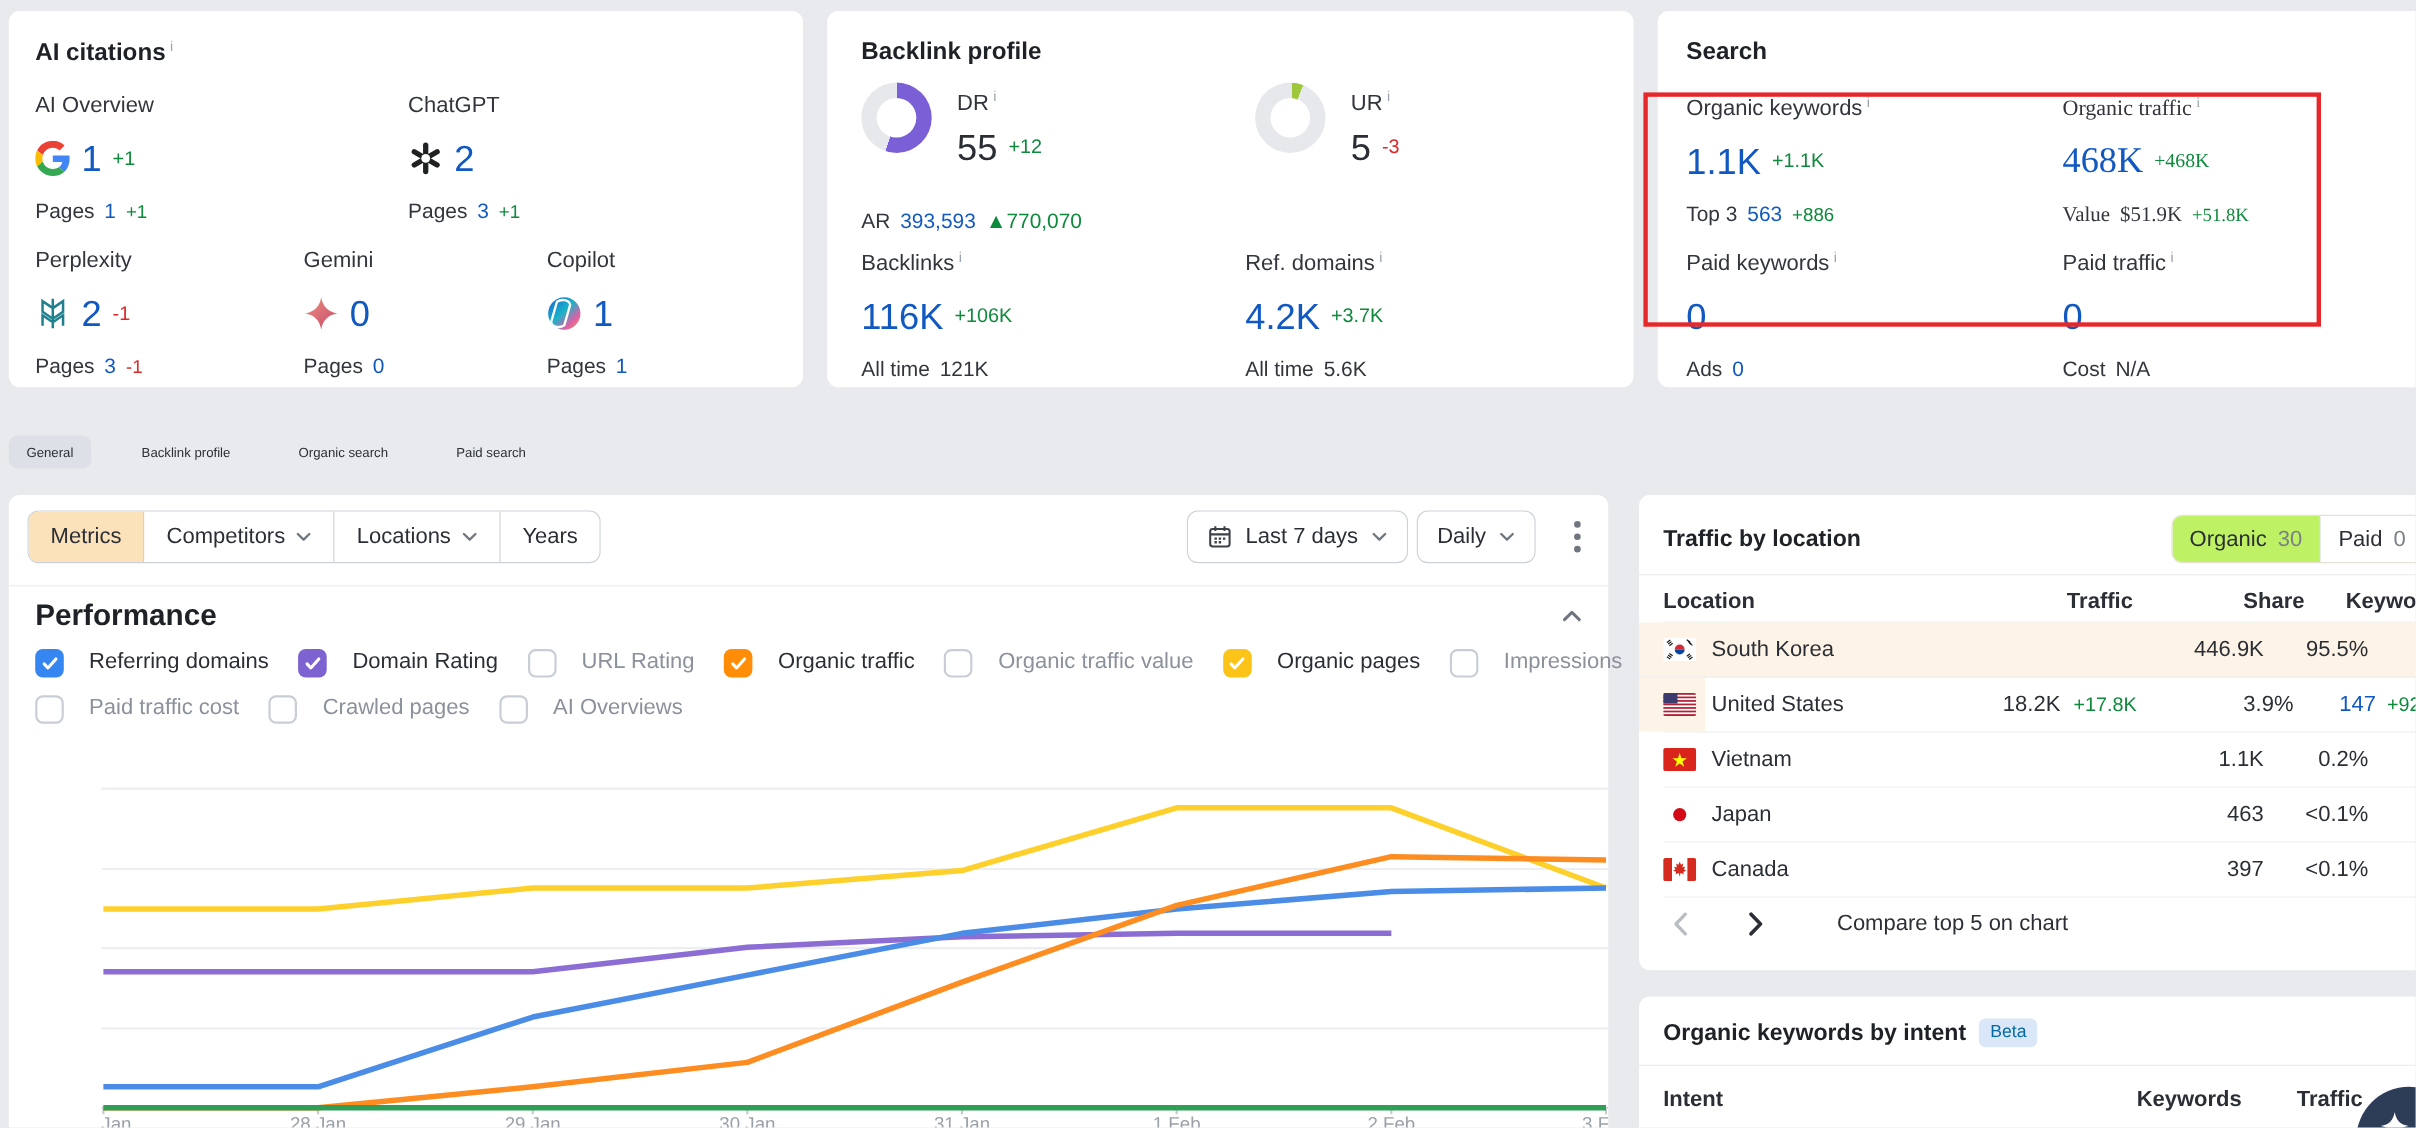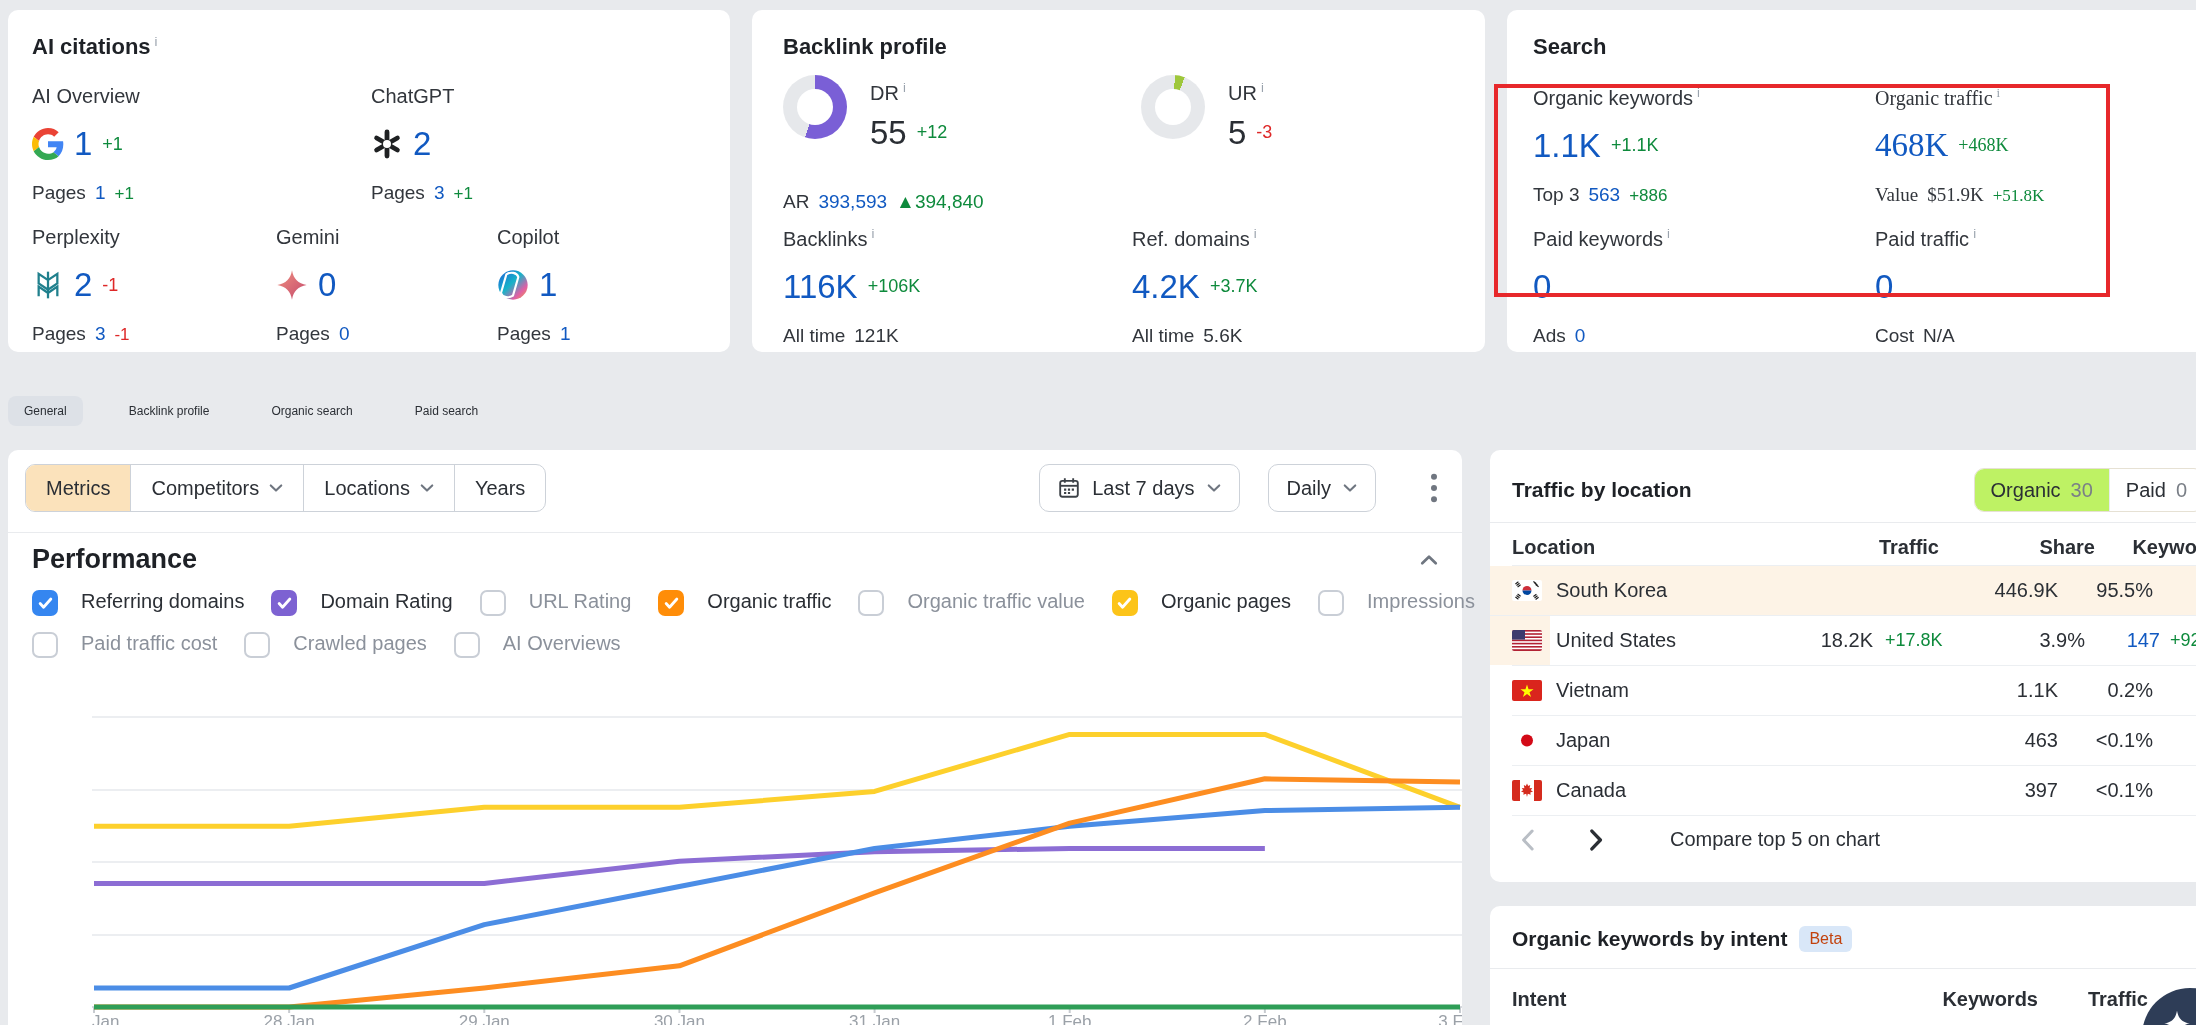--- a/index.html
+++ b/index.html
@@ -68,21 +68,21 @@
   .c-traffic{width:130px;text-align:right;flex:0 0 auto;}
   .c-tdelta{width:105px;padding-left:12px;flex:0 0 auto;font-size:18px;color:#0e8a3c;}
   .c-share{width:95px;text-align:right;flex:0 0 auto;}
   .c-kw{width:75px;text-align:right;flex:0 0 auto;color:#1159c1;cursor:pointer;}
   .c-kwdelta{width:58px;padding-left:10px;flex:0 0 auto;font-size:18px;color:#0e8a3c;}
   .tgl{display:flex;border:1px solid #e6e1d4;border-radius:10px;overflow:hidden;font-size:20px;height:44px;box-sizing:border-box;}
   .tgl .tseg{display:flex;align-items:center;gap:10px;padding:0 16px;}
   .tgl .cnt{color:#7a7f87;}
   .divider{position:absolute;left:0;right:0;height:1px;background:#e9ebee;}
 
-  .badge{background:#d9e7f8;color:#c2410c;font-size:16px;padding:4px 10px;border-radius:6px;margin-left:12px;font-weight:400;}
+  .badge{background:#d9e7f8;color:#0369a1;font-size:16px;padding:4px 10px;border-radius:6px;margin-left:12px;font-weight:400;}
 
   .fab{position:absolute;left:2142px;top:988px;width:96px;height:96px;border-radius:50%;background:#2e3d57;z-index:60;}
   .fab svg{position:absolute;left:18px;top:20px;width:34px;height:34px;}
 
   .redbox{position:absolute;left:1494px;top:84px;width:608px;height:205px;border:4px solid #e7282b;z-index:40;pointer-events:none;}
 </style>
 </head>
 <body>
 
 <div class="card" style="left:8px;top:10px;width:722px;height:342px;">
@@ -211,21 +211,21 @@
   <div class="cell" style="left:118px;top:70px;">
     <div class="mlabel" style="margin-bottom:6px;"><span>DR</span><sup class="info">i</sup></div>
     <div class="vrow">
         <span class="bl-big">55</span>
       <span class="delta up">+12</span>
       </div>
   </div>
   <div class="subline" style="position:absolute;left:31px;top:165px;">
     <span>AR</span>
     <span class="blue">393,593</span>
-    <span class="delta up" style="font-size:19px;">▲394,840</span>
+    <span class="delta up" style="font-size:19px;">▲770,070</span>
   </div>
 
   <div class="donut" id="urDonut" style="left: 389px; top: 65px; background: conic-gradient(rgb(230, 232, 235) 0deg, rgb(230, 232, 235) 1%, rgb(158, 199, 59) 1%, rgb(158, 199, 59) 6%, rgb(230, 232, 235) 6%, rgb(230, 232, 235) 100%);"></div>
   <div class="cell" style="left:476px;top:70px;">
     <div class="mlabel" style="margin-bottom:6px;"><span>UR</span><sup class="info">i</sup></div>
     <div class="vrow">
         <span class="bl-big">5</span>
       <span class="delta down">-3</span>
       </div>
   </div>
@@ -335,21 +335,21 @@
           <span class="icon">
             <svg width="14" height="10" viewBox="0 0 12 8" fill="none" stroke="#6f7680" stroke-width="1.8" stroke-linecap="round" stroke-linejoin="round">
               <path d="M1.5 1.8 6 6.2l4.5-4.4"></path>
             </svg>
           </span>
         </div>
         <div class="seg">
           <span>Years</span>
         </div>
       </div>
-    <div style="display:flex;align-items:center;gap:28px;">
+    <div style="display:flex;align-items:center;gap:8px;">
       <div class="btn">
         <span class="icon">
             <svg width="22" height="22" viewBox="0 0 20 20" fill="none" stroke="#3c4147" stroke-width="1.7">
               <rect x="2" y="3.5" width="16" height="14.5" rx="2"></rect>
               <path d="M2 8h16"></path>
               <path d="M6.2 1.2v4M13.8 1.2v4"></path>
               <path d="M5.5 11.5h2M9 11.5h2M12.5 11.5h2M5.5 14.5h2M9 14.5h2" stroke-width="1.9"></path>
             </svg>
           </span>
         <span>Last 7 days</span>

